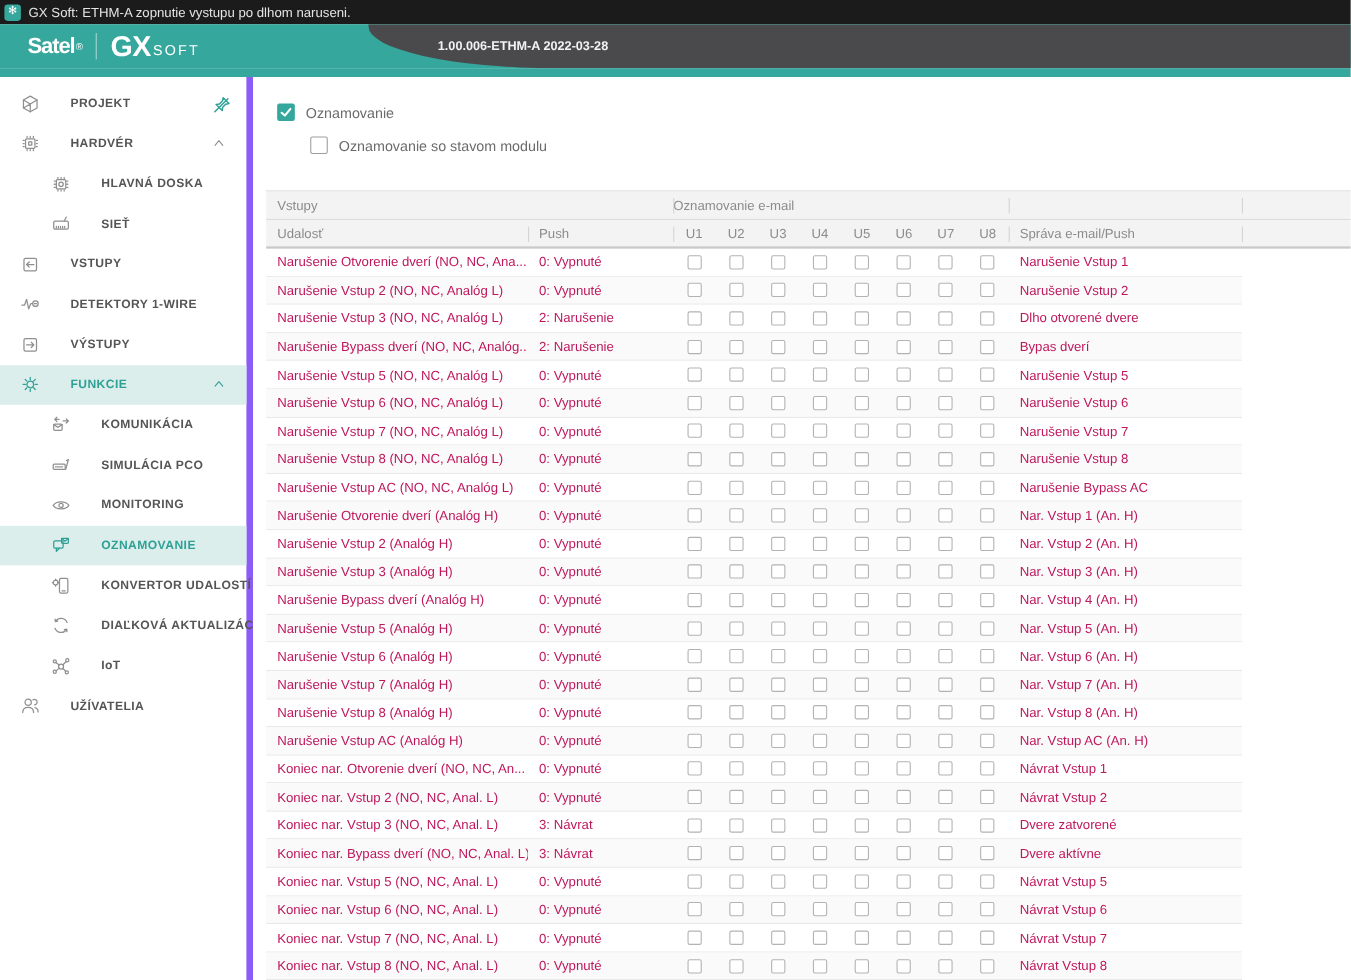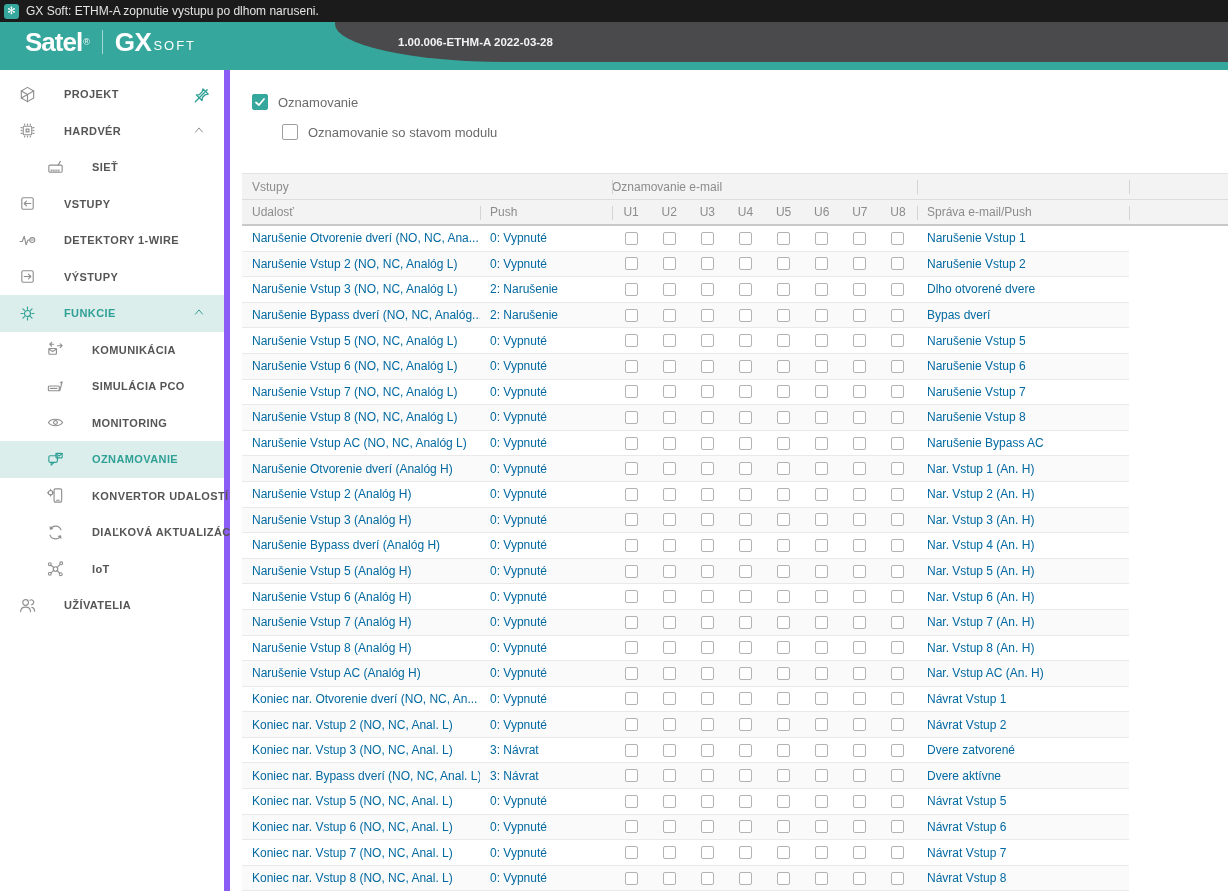--- a/index.html
+++ b/index.html
@@ -12,21 +12,21 @@
   
   .titlebar{ height:22px; background:#1b1b1b; display:flex; align-items:center; padding-left:4px; }
   .titlebar .app-ic{ width:15px; height:15px; border-radius:3px; background:#35a79c; color:#fff;
     display:flex; align-items:center; justify-content:center; font-size:10px; line-height:1; }
   .titlebar .ttext{ color:#e4e4e4; font-size:12px; margin-left:7px; white-space:nowrap; }
   
   .header{ height:40px; background:#35a79c; position:relative; overflow:hidden; }
   .header .dark{ position:absolute; top:0; bottom:0; left:335px; right:-2px;
     background:#4a4a4c; border-bottom-left-radius:170px 38px; }
   .logo{ position:absolute; left:25px; top:0; height:40px; display:flex; align-items:center; color:#fff; }
-  .logo .satel{ font-size:26px; font-weight:800; letter-spacing:-1px; }
+  .logo .satel{ font-size:20px; font-weight:800; letter-spacing:-1px; }
   .logo .reg{ font-size:9px; vertical-align:super; margin-left:1px; }
   .logo .bar{ width:1px; height:24px; background:rgba(255,255,255,.55); margin:0 12px; }
   .logo .gx{ font-size:26px; font-weight:800; letter-spacing:-0.5px; }
   .logo .soft{ font-size:13px; font-weight:300; letter-spacing:2px; margin-left:2px; margin-top:7px; }
   .version{ position:absolute; left:398px; top:0; height:40px; display:flex; align-items:center;
     color:#f2f2f2; font-size:11.5px; font-weight:bold; }
   .teal-strip{ height:8px; background:#35a79c; }
   
   .content{ display:flex; height:821px; }
   
@@ -62,21 +62,21 @@
   .gcell-msg{ width:212px; }
   .hcell-event{ width:238px; padding-left:10px; }
   .hcell-push{ width:132px; padding-left:10px; }
   .hcell-users{ width:305px; display:flex; }
   .hcell-u{ width:38.125px; text-align:center; }
   .hcell-msg{ width:212px; padding-left:10px; white-space:nowrap; }
   .vsep{ position:absolute; top:6px; width:1px; height:14px; background:#d4d4d4; }
   
   .tbody{ width:887px; }
   .trow{ height:25.6px; display:flex; align-items:center; border-bottom:1px solid #e9e9e9;
-    font-size:12px; color:#0369a1; background:#fff; }
+    font-size:12px; color:#be185d; background:#fff; }
   .trow:nth-child(even){ background:#fafafa; }
   .c-event{ width:238px; padding-left:10px; white-space:nowrap; overflow:hidden; }
   .c-push{ width:132px; padding-left:10px; white-space:nowrap; overflow:hidden; cursor:pointer; }
   .c-users{ width:305px; display:flex; }
   .c-ucell{ width:38.125px; display:flex; justify-content:center; }
   .tchk{ width:13px; height:13px; border:1px solid #b3b3b3; border-radius:2px; background:#fff; cursor:pointer; }
   .c-msg{ width:212px; padding-left:10px; white-space:nowrap; overflow:hidden; cursor:text; }
 </style>
 </head>
 <body>
@@ -120,20 +120,30 @@
             <rect x="5.5" y="5.5" width="9" height="9" rx="1"></rect>
             <rect x="8.5" y="8.5" width="3" height="3"></rect>
             <path d="M7,3.2v1 M10,3.2v1 M13,3.2v1 M7,15.8v1 M10,15.8v1 M13,15.8v1 M3.2,7h1 M3.2,10h1 M3.2,13h1 M15.8,7h1 M15.8,10h1 M15.8,13h1"></path>
           </svg>
         </span>
     <span class="label">HARDVÉR</span>
   <span class="sb-right"><svg width="14" height="14" viewBox="0 0 20 20">
             <polyline points="5,13 10,7 15,13"></polyline>
           </svg></span>
       </div>
+      <div class="sb-item lvl1">
+    <span class="icon">
+          <svg width="19" height="19" viewBox="0 0 20 20">
+            <rect x="5.5" y="5.5" width="9" height="9" rx="1"></rect>
+            <circle cx="10" cy="10" r="2.1"></circle>
+            <path d="M7,3.5v1 M10,3.5v1 M13,3.5v1 M7,15.5v1 M10,15.5v1 M13,15.5v1 M3.5,7h1 M3.5,10h1 M3.5,13h1 M15.5,7h1 M15.5,10h1 M15.5,13h1"></path>
+          </svg>
+        </span>
+    <span class="label">HLAVNÁ DOSKA</span>
+  </div>
       <div class="sb-item lvl1">
     <span class="icon">
           <svg width="19" height="19" viewBox="0 0 20 20">
             <rect x="3" y="7.5" width="14" height="7.5" rx="1.2"></rect>
             <path d="M5.5,12.5v1.5 M7.5,12.5v1.5 M9.5,12.5v1.5 M11.5,12.5v1.5 M13.5,12.5v1.5 M13,7.5 L15,3.5"></path>
           </svg>
         </span>
     <span class="label">SIEŤ</span>
   </div>
       <div class="sb-item lvl0">

